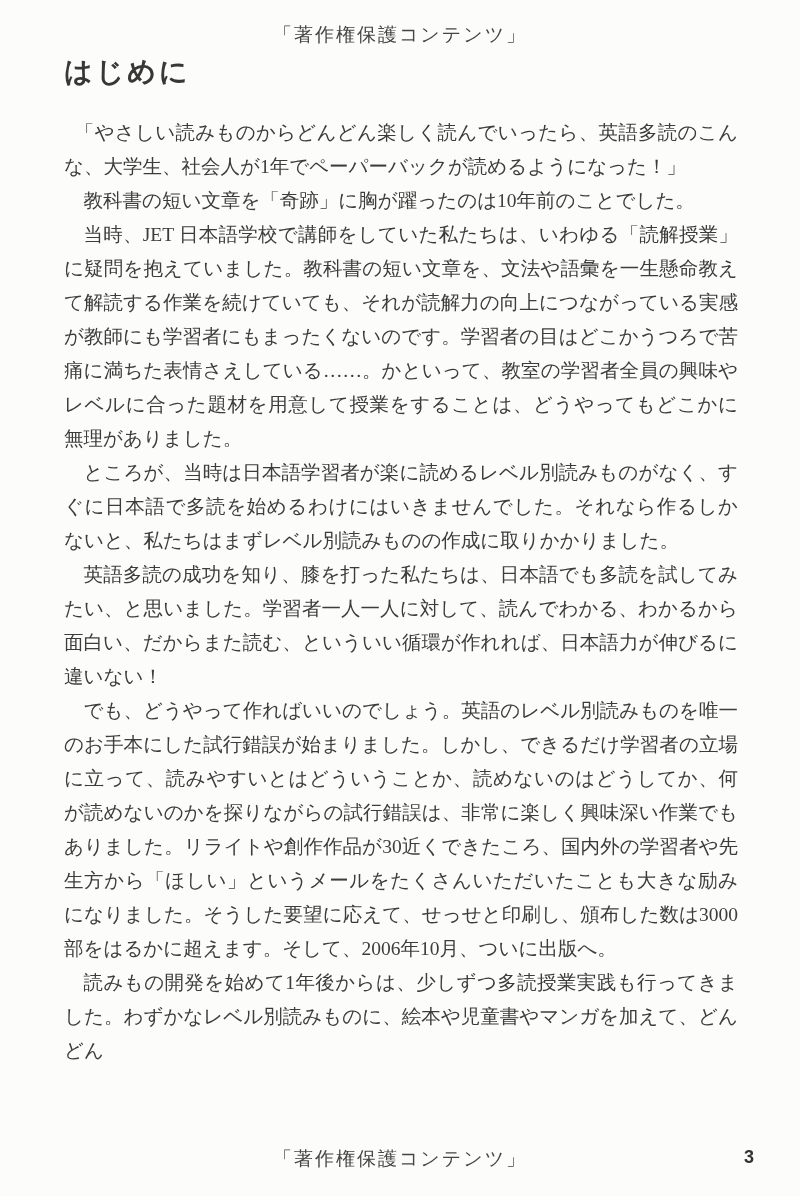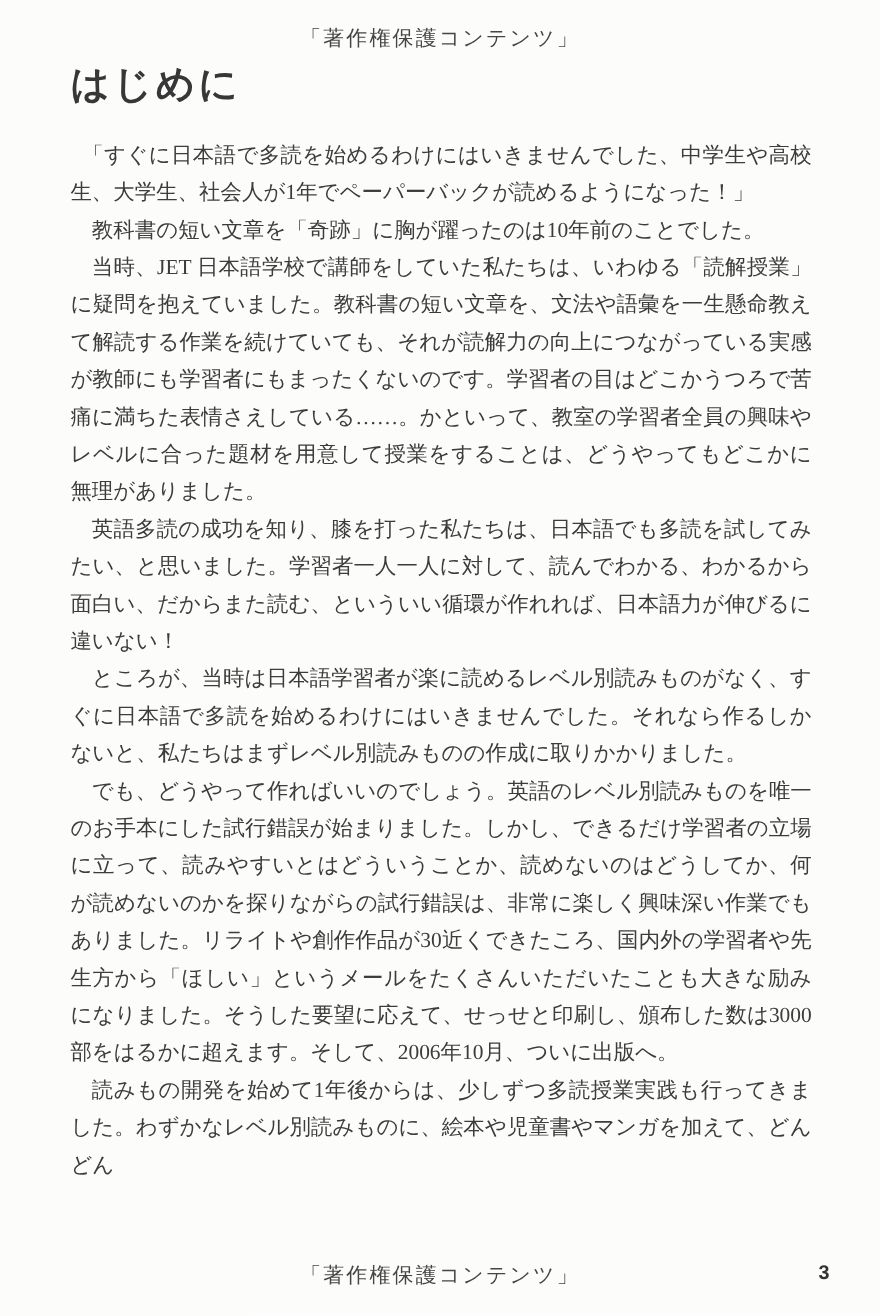--- a/index.html
+++ b/index.html
@@ -22,21 +22,21 @@
     padding-top: 22px;
     text-align: center;
     font-family: "Liberation Sans", "DejaVu Sans", sans-serif;
     font-size: 19px;
     letter-spacing: 2px;
     color: #454545;
   }
   .chapter-title {
     margin: 5px 62px 0 64px;
     font-family: "Liberation Serif", "DejaVu Serif", serif;
-    font-size: 35px;
+    font-size: 28px;
     font-weight: 600;
     letter-spacing: 3px;
     color: #373737;
   }
   .body-text {
     margin: 25px 62px 0 64px;
     font-size: 19.5px;
     line-height: 34px;
     text-align: justify;
     color: #3c3c3c;
@@ -75,25 +75,25 @@
 </head>
 <body>
 
 <div class="page">
 
   <div class="running-head">「著作権保護コンテンツ」</div>
 
   <h1 class="chapter-title">はじめに</h1>
 
   <div class="body-text">
-    <p class="quote-start">「すぐに日本語で多読を始めるわけにはいきませんでした、中学生や高校生、大学生、社会人が1年でペーパーバックが読めるようになった！」</p>
+    <p class="quote-start">「やさしい読みものからどんどん楽しく読んでいったら、英語多読のこんな、大学生、社会人が1年でペーパーバックが読めるようになった！」</p>
     <p>教科書の短い文章を「奇跡」に胸が躍ったのは10年前のことでした。</p>
     <p>当時、JET 日本語学校で講師をしていた私たちは、いわゆる「読解授業」に疑問を抱えていました。教科書の短い文章を、文法や語彙を一生懸命教えて解読する作業を続けていても、それが読解力の向上につながっている実感が教師にも学習者にもまったくないのです。学習者の目はどこかうつろで苦痛に満ちた表情さえしている……。かといって、教室の学習者全員の興味やレベルに合った題材を用意して授業をすることは、どうやってもどこかに無理がありました。</p>
+    <p>ところが、当時は日本語学習者が楽に読めるレベル別読みものがなく、すぐに日本語で多読を始めるわけにはいきませんでした。それなら作るしかないと、私たちはまずレベル別読みものの作成に取りかかりました。</p>
     <p>英語多読の成功を知り、膝を打った私たちは、日本語でも多読を試してみたい、と思いました。学習者一人一人に対して、読んでわかる、わかるから面白い、だからまた読む、といういい循環が作れれば、日本語力が伸びるに違いない！</p>
-    <p>ところが、当時は日本語学習者が楽に読めるレベル別読みものがなく、すぐに日本語で多読を始めるわけにはいきませんでした。それなら作るしかないと、私たちはまずレベル別読みものの作成に取りかかりました。</p>
     <p>でも、どうやって作ればいいのでしょう。英語のレベル別読みものを唯一のお手本にした試行錯誤が始まりました。しかし、できるだけ学習者の立場に立って、読みやすいとはどういうことか、読めないのはどうしてか、何が読めないのかを探りながらの試行錯誤は、非常に楽しく興味深い作業でもありました。リライトや創作作品が30近くできたころ、国内外の学習者や先生方から「ほしい」というメールをたくさんいただいたことも大きな励みになりました。そうした要望に応えて、せっせと印刷し、頒布した数は3000部をはるかに超えます。そして、2006年10月、ついに出版へ。</p>
     <p>読みもの開発を始めて1年後からは、少しずつ多読授業実践も行ってきました。わずかなレベル別読みものに、絵本や児童書やマンガを加えて、どんどん</p>
   </div>
 
   <div class="page-footer">
     <div class="running-foot">「著作権保護コンテンツ」</div>
     <div class="page-number">3</div>
   </div>
 
 </div>

